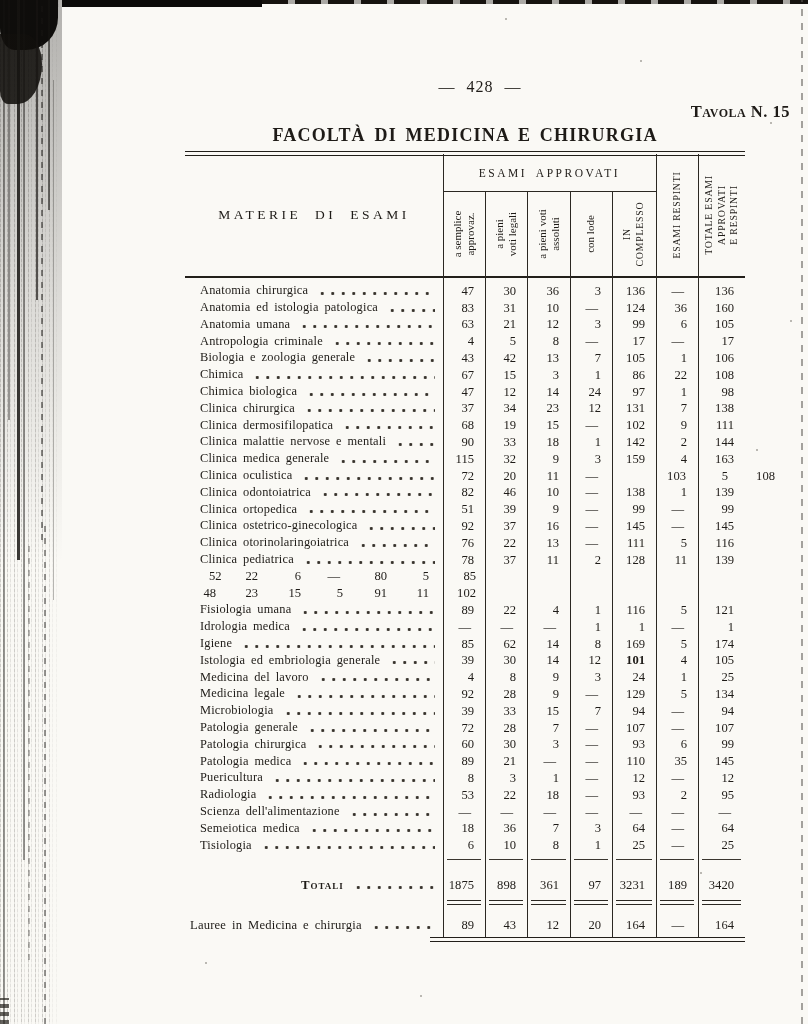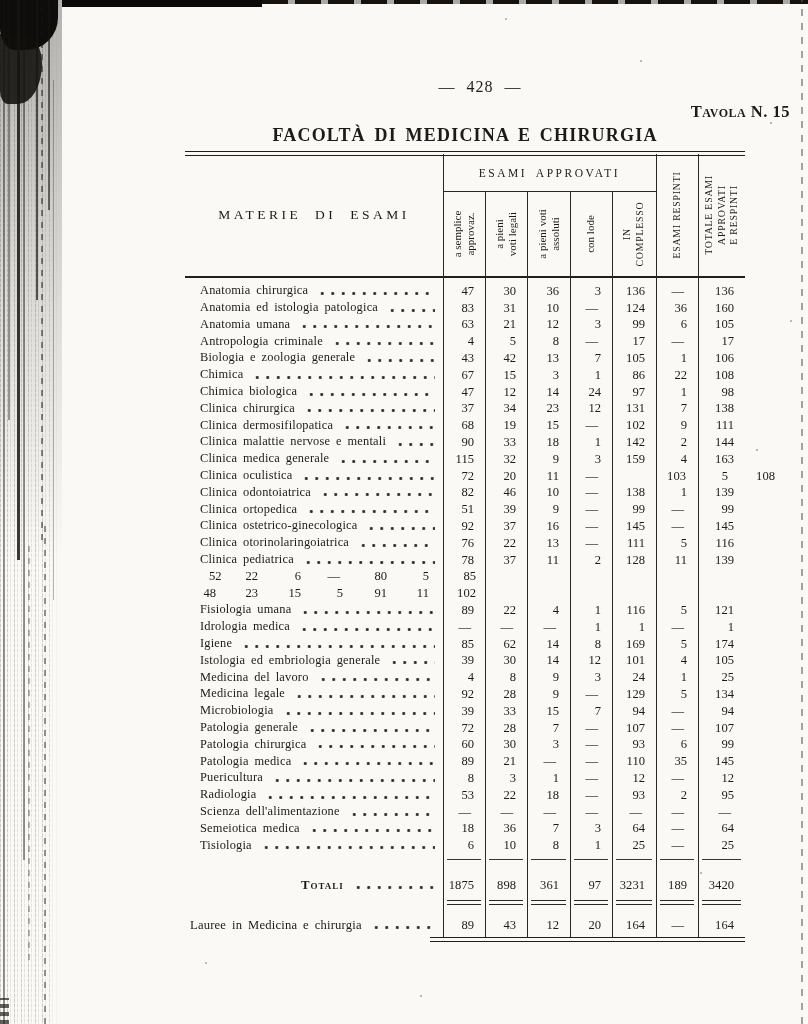--- a/index.html
+++ b/index.html
@@ -430,21 +430,21 @@
         </div>
         <div class="trow">
           <div class="lblcell">
             <span class="lbl">Istologia ed embriologia generale</span>
             <span class="leader"></span>
           </div>
           <div class="num" style="width: 42px;">39</div>
           <div class="num" style="width: 42px;">30</div>
           <div class="num" style="width: 43px;">14</div>
           <div class="num" style="width: 42px;">12</div>
-          <div class="num" style="width: 44px;">101</div>
+          <div class="num" style="width: 44px; font-weight: bold;">101</div>
           <div class="num" style="width: 42px;">4</div>
           <div class="num" style="width: 47px;">105</div>
         </div>
         <div class="trow">
           <div class="lblcell">
             <span class="lbl">Medicina del lavoro</span>
             <span class="leader"></span>
           </div>
           <div class="num" style="width: 42px;">4</div>
           <div class="num" style="width: 42px;">8</div>

